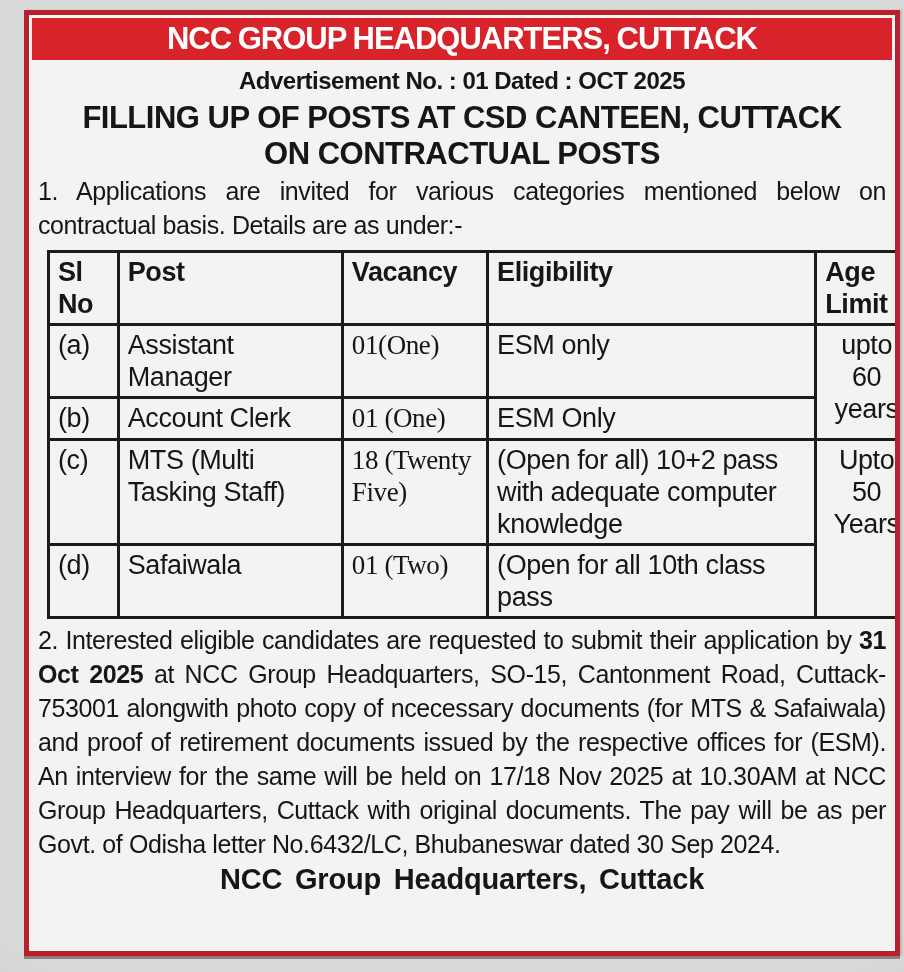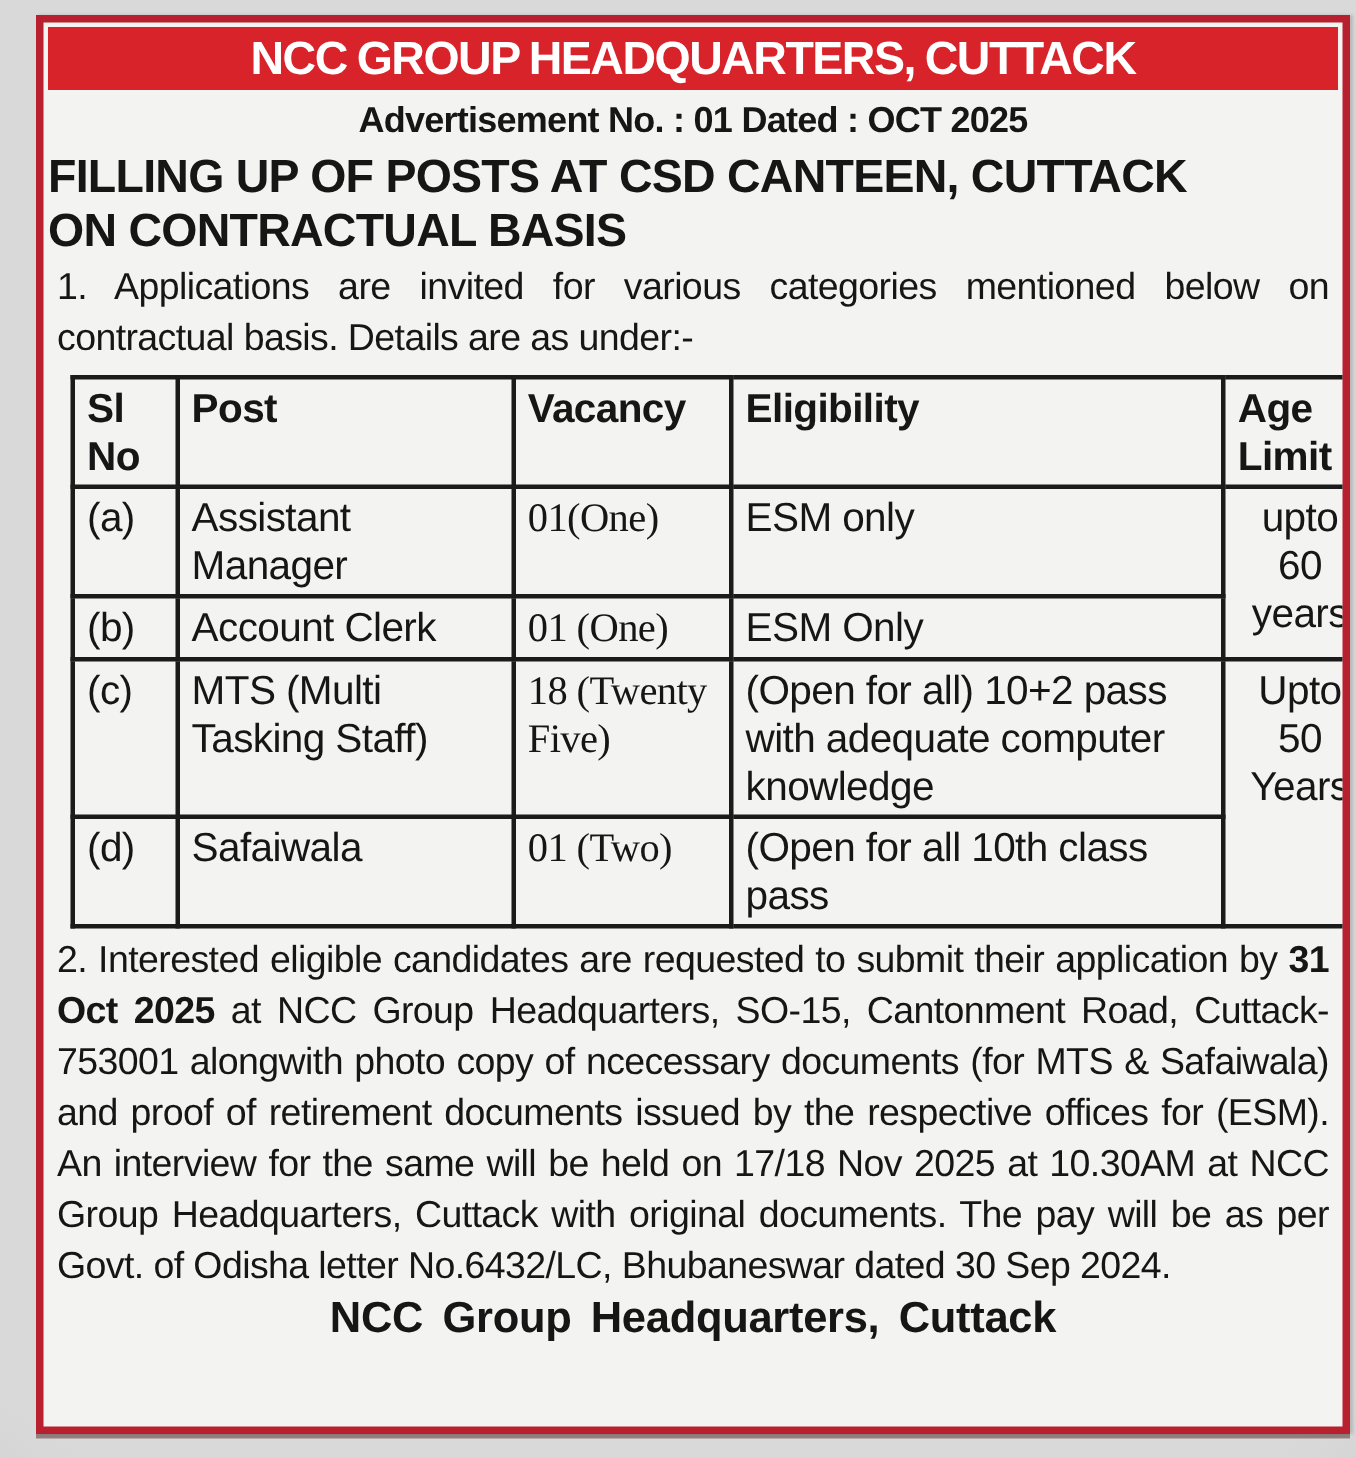--- a/index.html
+++ b/index.html
@@ -27,21 +27,21 @@
     font-weight: bold; font-size: 31px; line-height: 42px; height: 42px;
     text-align: center; letter-spacing: -1px; word-spacing: -1px;
     margin-bottom: 2px;
   }
   .h1 {
     font-weight: bold; font-size: 24px; line-height: 38px;
     text-align: center; letter-spacing: -0.5px;
   }
   .h2 {
     font-weight: bold; font-size: 31px; line-height: 36px;
-    text-align: left; letter-spacing: -0.5px;
+    text-align: center; letter-spacing: -0.5px;
   }
   .para {
     margin: 2px 6px 0 6px;
     font-size: 25px; line-height: 34px;
     text-align: justify; letter-spacing: -0.4px;
   }
   .para .b { font-weight: bold; }
   table.vtable {
     border-collapse: collapse; table-layout: fixed;
     margin: 8px 0 4px 15px;
@@ -77,21 +77,21 @@
 </head>
 <body>
 
 <div class="viewport">
   <div class="doc-box">
 
     <div class="banner">NCC GROUP HEADQUARTERS, CUTTACK</div>
 
     <div class="h1">Advertisement No. : 01 Dated : OCT 2025</div>
     <div class="h2">FILLING UP OF POSTS AT CSD CANTEEN, CUTTACK</div>
-    <div class="h2">ON CONTRACTUAL BASIS</div>
+    <div class="h2">ON CONTRACTUAL POSTS</div>
 
     <p class="para">1. Applications are invited for various categories mentioned below on contractual basis. Details are as under:-</p>
 
     <table class="vtable">
       <colgroup>
         <col class="c-sl">
           <col class="c-post">
           <col class="c-vac">
           <col class="c-eli">
           <col class="c-age">

